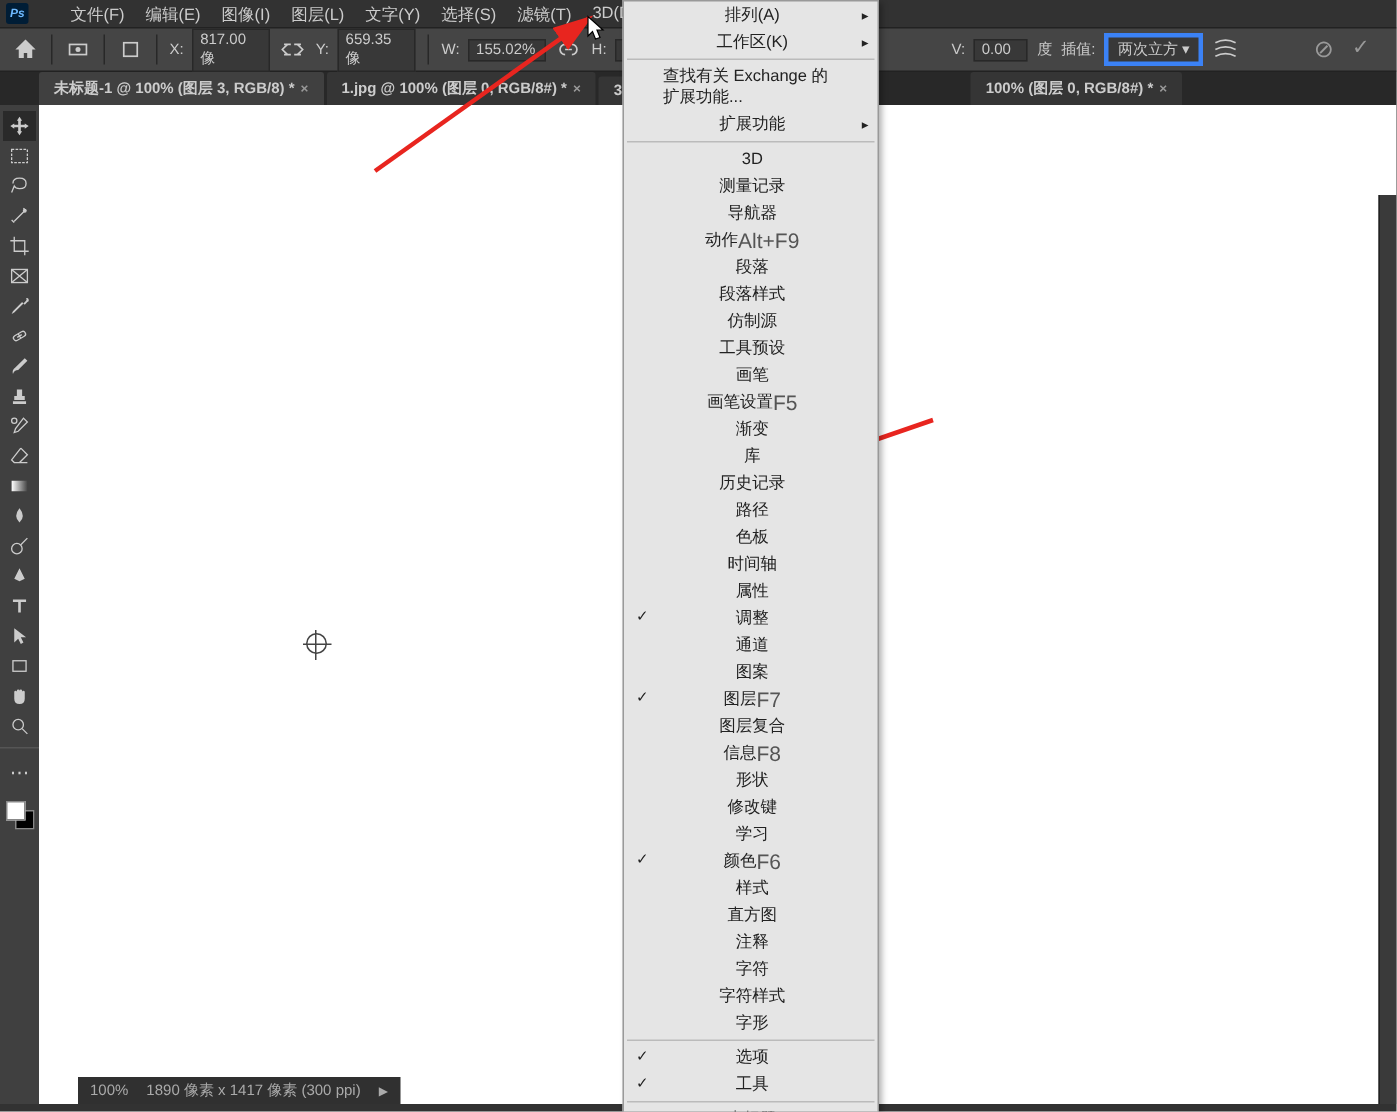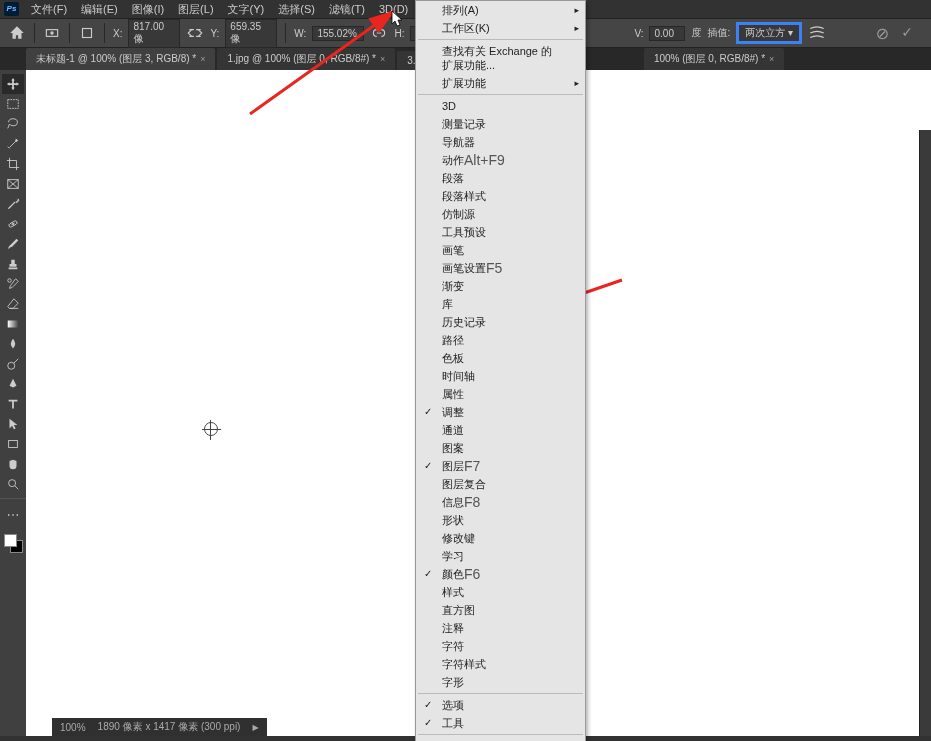--- a/index.html
+++ b/index.html
@@ -1,51 +1,51 @@
 <!DOCTYPE html>
 <html><head>
   <meta charset="utf-8">
   <style>
     * { margin: 0; padding: 0; box-sizing: border-box; font-family: "Microsoft YaHei", Arial, sans-serif; }
     body { background: #323232; width: 931px; height: 741px; overflow: hidden; position: relative; }
     
-    .menubar { background: #323232; height: 18px; display: flex; align-items: center; padding-left: 24px; font-size: 11px; color: #ccc; }
+    .menubar { background: #323232; height: 18px; display: flex; align-items: center; padding-left: 40px; font-size: 11px; color: #ccc; }
     .menubar-item { padding: 2px 7px; cursor: pointer; white-space: nowrap; }
     .menubar-item.highlight { background: #5a5a5a; }
     .ps-icon { position: absolute; left: 4px; top: 2px; width: 15px; height: 14px; background: #001d36; color: #6db9ff; font-size: 8px; font-weight: bold; text-align: center; line-height: 14px; border-radius: 2px; font-style: italic; }
     
     .options-bar { background: #454545; height: 30px; display: flex; align-items: center; padding: 0 8px; font-size: 10px; color: #ccc; gap: 6px; border-top: 1px solid #222; border-bottom: 1px solid #222; }
     .opt-icon { width: 18px; height: 18px; display: flex; align-items: center; justify-content: center; }
     .opt-field { background: #383838; border: 1px solid #282828; padding: 1px 4px; color: #ccc; font-size: 10px; width: 52px; }
     .opt-sep { width: 1px; height: 20px; background: #282828; margin: 0 2px; }
     .opt-dropdown { background: #383838; border: 3px solid #3b82f6; padding: 1px 6px; color: #ccc; font-size: 10px; }
     .opt-right { margin-left: auto; display: flex; gap: 12px; padding-right: 10px; }
     .opt-cancel { font-size: 16px; color: #999; }
     .opt-commit { font-size: 14px; color: #999; }
     
-    .tabs-bar { background: #282828; height: 22px; display: flex; align-items: flex-end; padding-left: 26px; font-size: 10px; }
+    .tabs-bar { background: #282828; height: 22px; display: flex; align-items: flex-end; padding-left: 26px; font-size: 10px; font-weight: bold; }
     .tab { background: #353535; padding: 4px 10px; color: #ccc; margin-right: 2px; border-radius: 2px 2px 0 0; cursor: pointer; white-space: nowrap; }
     .tab.active { background: #404040; }
     .tab-close { margin-left: 4px; color: #999; font-size: 9px; }
     
     .workspace { position: relative; height: 666px; background: #262626; display: flex; }
     
     .toolbar { width: 26px; background: #404040; display: flex; flex-direction: column; align-items: center; padding-top: 4px; gap: 0; }
     .tool { width: 22px; height: 20px; display: flex; align-items: center; justify-content: center; color: #ccc; cursor: pointer; position: relative; }
     .tool svg { width: 14px; height: 14px; }
     .swatch-area { margin-top: 8px; padding: 2px; }
     .swatch-fg { width: 13px; height: 13px; background: #fff; border: 1px solid #888; position: relative; z-index: 2; }
     .swatch-bg { width: 13px; height: 13px; background: #000; border: 1px solid #888; position: relative; margin-top: -7px; margin-left: 6px; }
     .tool-active { background: #2a2a2a; }
     
     .canvas-area { flex: 1; background: #ffffff; position: relative; overflow: hidden; }
     .canvas { position: absolute; left: 168px; top: 82px; width: 360px; height: 510px; background: #fff; }
     
     .dropdown-menu { position: absolute; left: 415px; top: 0; width: 171px; background: #e5e5e5; border: 1px solid #999; box-shadow: 2px 2px 4px rgba(0,0,0,0.3); font-size: 11px; color: #222; z-index: 100; }
-    .menu-item { padding: 2px 24px 2px 26px; cursor: pointer; position: relative; display: flex; justify-content: flex-start; line-height: 14px; }
+    .menu-item { padding: 2px 24px 2px 26px; cursor: pointer; position: relative; display: flex; justify-content: center; line-height: 14px; }
     .menu-item.has-sub::after { content: "▸"; position: absolute; right: 6px; font-size: 9px; }
     .menu-sep { height: 1px; background: #bbb; margin: 2px 2px; }
     .menu-check { position: absolute; left: 8px; font-size: 10px; }
     .menu-shortcut { color: #555; font-size: 14px; }
     
     .arrow { position: absolute; pointer-events: none; }
     .arrow1 { left: 245px; top: 9px; }
     .arrow2 { left: 457px; top: 262px; }
     
     .status-bar { position: absolute; bottom: 0; left: 26px; background: #303030; height: 18px; color: #aaa; font-size: 10px; padding: 2px 8px; display: flex; gap: 12px; align-items: center; }

